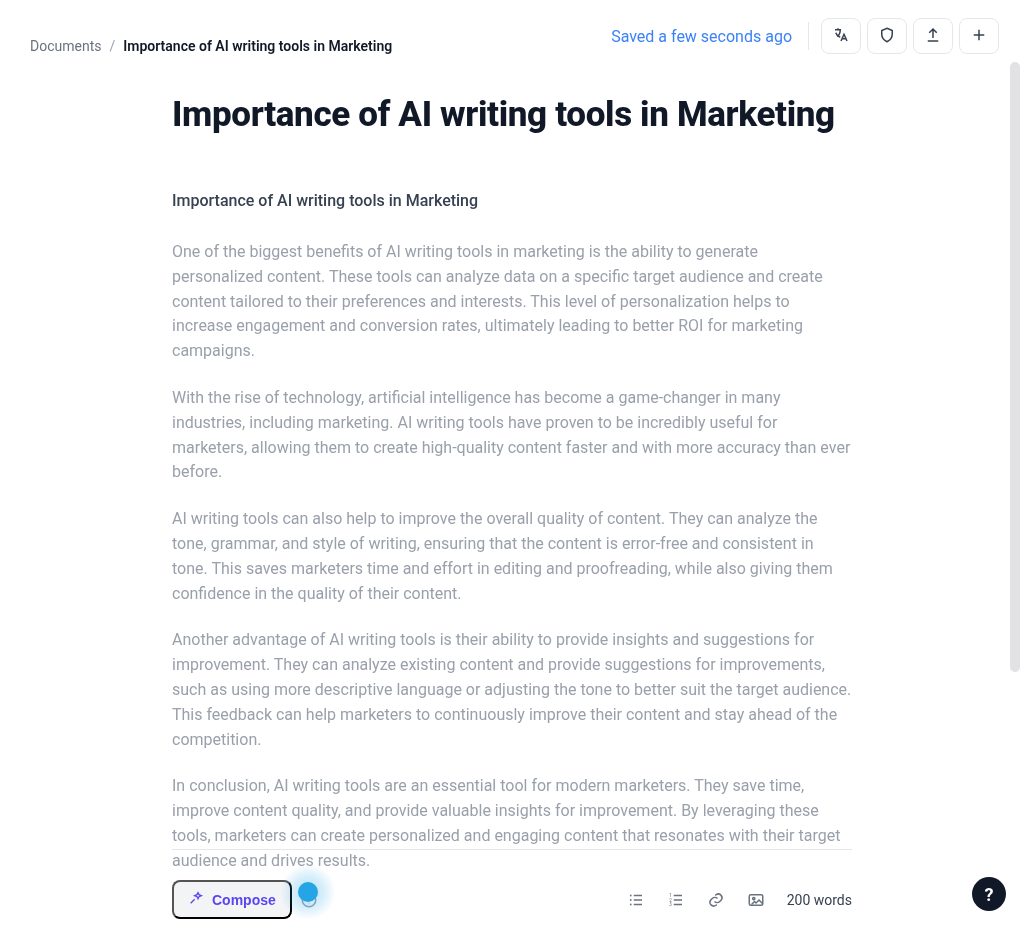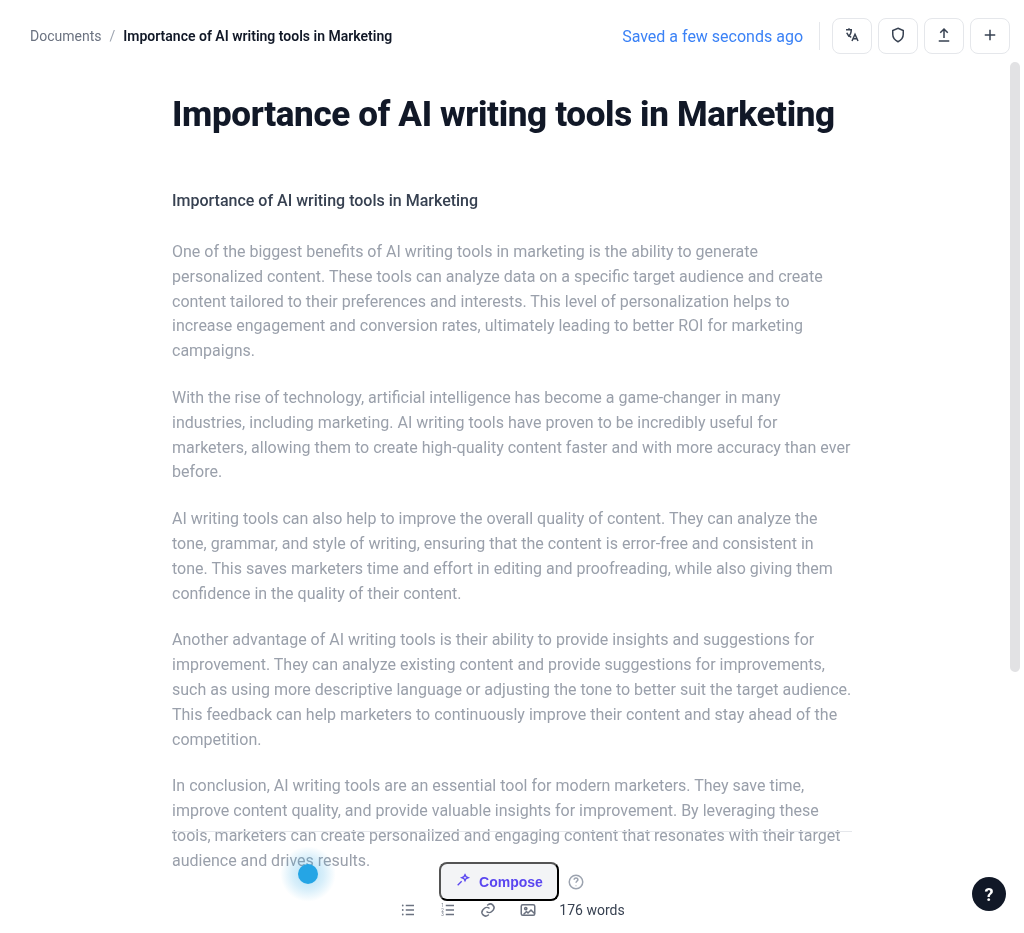--- a/index.html
+++ b/index.html
@@ -9,23 +9,23 @@
     font-family: -apple-system, BlinkMacSystemFont, "Segoe UI", Roboto, Helvetica, Arial, sans-serif;
     background: #fff;
     color: #111827;
     overflow: hidden;
     position: relative;
   }
 
   
   .header {
     display: flex;
-    align-items: center;
+    align-items: flex-end;
     justify-content: space-between;
-    padding: 18px 14px 8px 30px;
+    padding: 18px 25px 8px 30px;
   }
   .breadcrumb {
     display: flex;
     align-items: center;
     gap: 8px;
     font-size: 14px;
   }
   .breadcrumb .root {
     color: #6b7280;
   }
@@ -128,21 +128,20 @@
     padding-bottom: 14px;
   }
   .bottom-bar {
     width: 680px;
     border-top: 1px solid #e5e7eb;
     padding-top: 30px;
     display: flex;
     align-items: center;
     justify-content: space-between;
     position: relative;
-    flex-direction: column;
   }
   .compose-btn {
     display: inline-flex;
     align-items: center;
     gap: 8px;
     padding: 8px 14px;
     border-radius: 8px;
     background: #f3f4f6;
     color: #5a46f0;
     font-weight: 600;
@@ -323,20 +322,20 @@
           <path d="M14 10a5 5 0 00-7 0l-2 2a5 5 0 007 7l1-1"></path>
         </svg>
       </span>
       <span class="tiny-icon">
         <svg viewBox="0 0 24 24" fill="none" stroke="currentColor" stroke-width="2">
           <rect x="3" y="5" width="18" height="14" rx="2"></rect>
           <circle cx="9" cy="10" r="1.5"></circle>
           <path d="M21 17l-5-5-4 4-2-2-4 4"></path>
         </svg>
       </span>
-      <span class="word-count">176 words</span>
+      <span class="word-count">200 words</span>
     </div>
   </div>
 </div>
 
 <div class="fab">
   <span>?</span>
 </div>
 
 </body></html>

